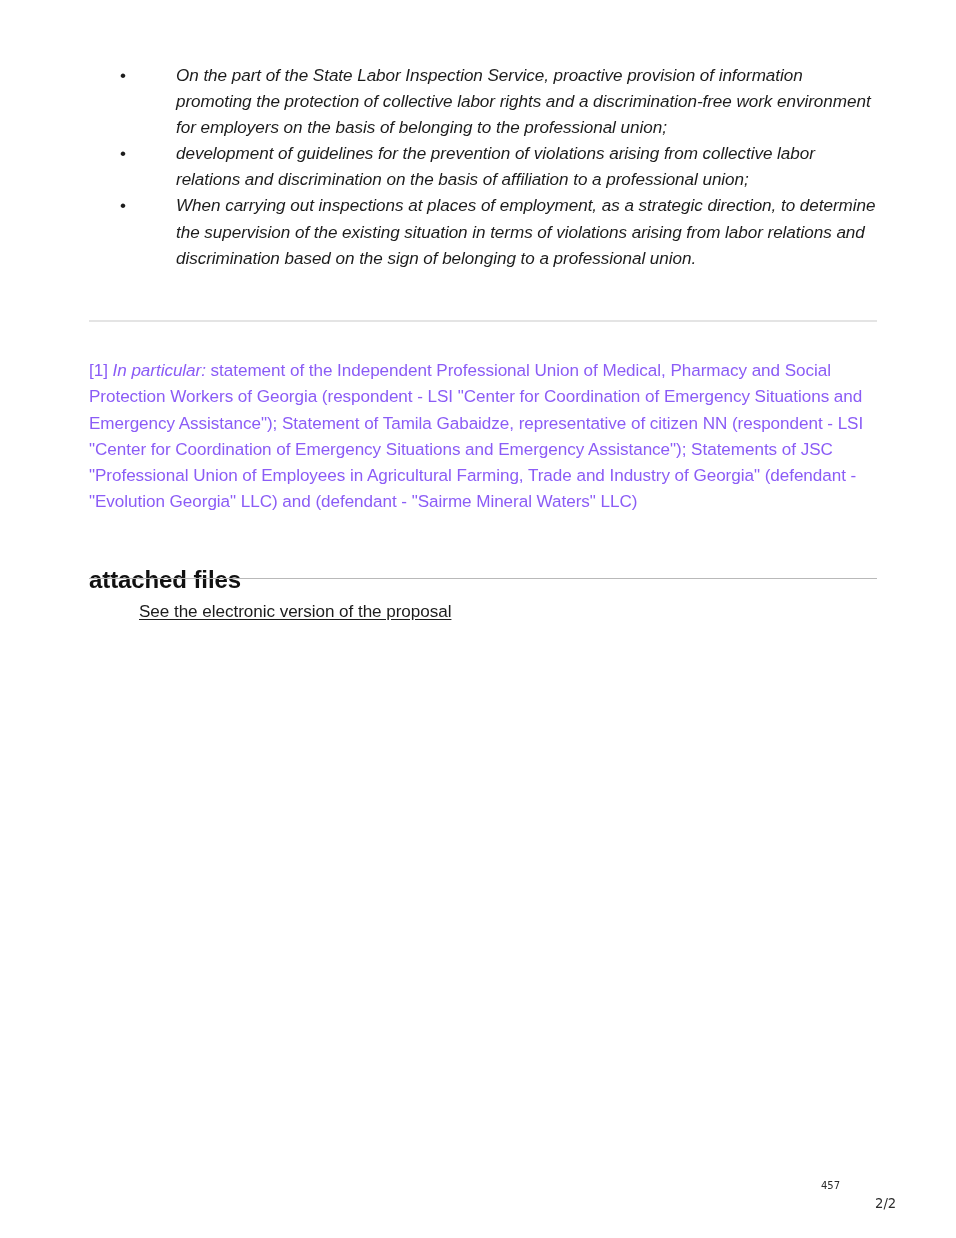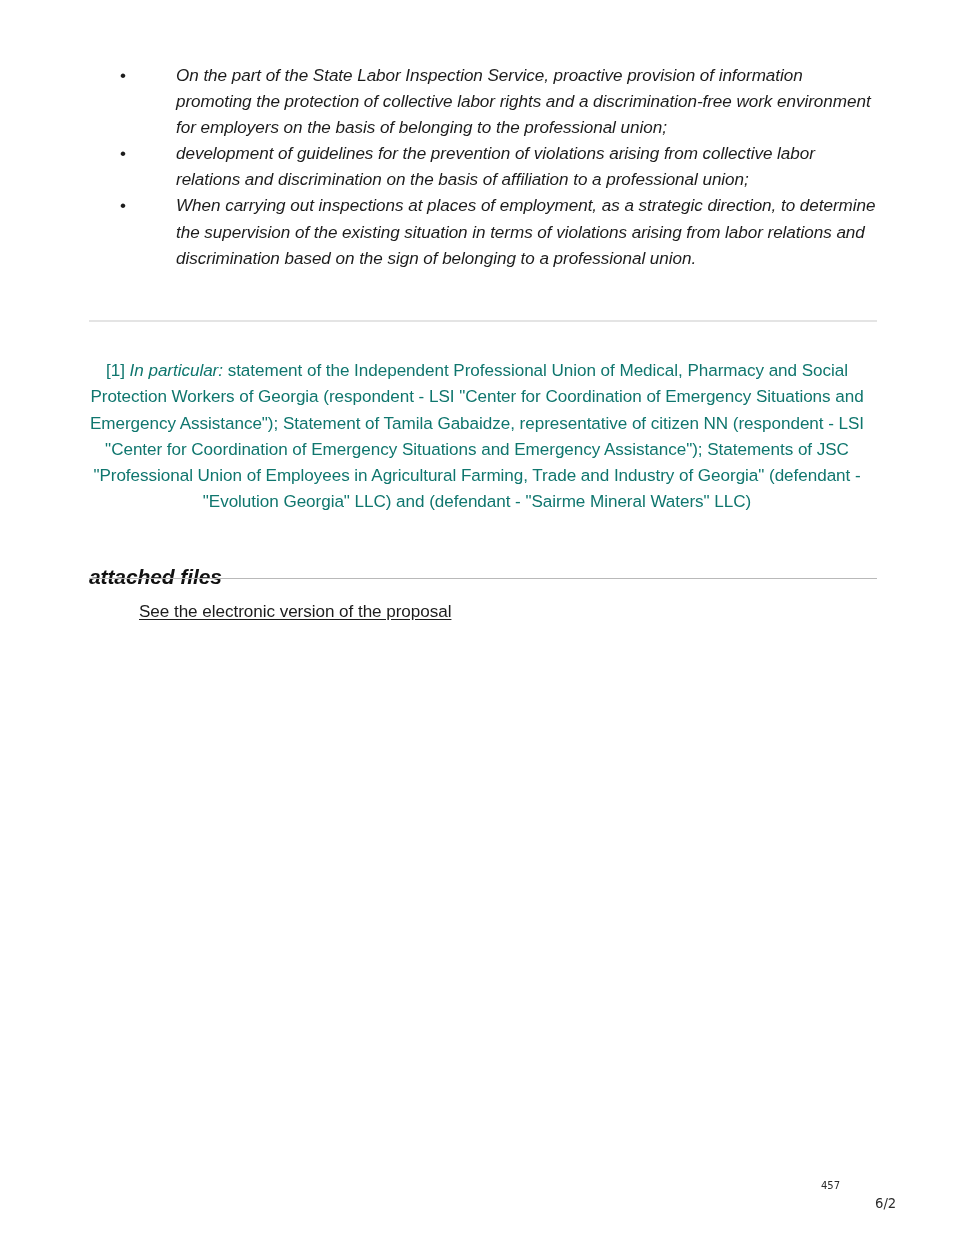--- a/index.html
+++ b/index.html
@@ -86,40 +86,38 @@
   }
 
   
   .footnote {
     position: absolute;
     left: 0;
     top: 341px;
     width: 776px;
     font-size: 17.1px;
     line-height: 26.2px;
-    color: #0f766e;
+    color: #8b5cf6;
     letter-spacing: -0.05px;
-    text-align: center;
   }
   .footnote .fn-italic {
     font-style: italic;
   }
 
   
   .section-heading {
     position: absolute;
     left: 0;
     top: 548px;
     width: 788px;
-    font-size: 21px;
+    font-size: 24px;
     line-height: 24px;
     font-weight: bold;
     color: #111111;
     letter-spacing: -0.1px;
-    font-style: italic;
   }
 
   
   .attachment-row {
     position: absolute;
     left: 50px;
     top: 600px;
     width: 738px;
   }
   .attachment-link {
@@ -181,14 +179,14 @@
 
     <div class="hr-heading"></div>
 
     <div class="attachment-row">
       <a class="attachment-link" href="#">See the electronic version of the proposal</a>
     </div>
 
   </div>
 
   <div class="footer-number">457</div>
-  <div class="footer-pagination">6/2</div>
+  <div class="footer-pagination">2/2</div>
 </div>
 
 </body></html>

